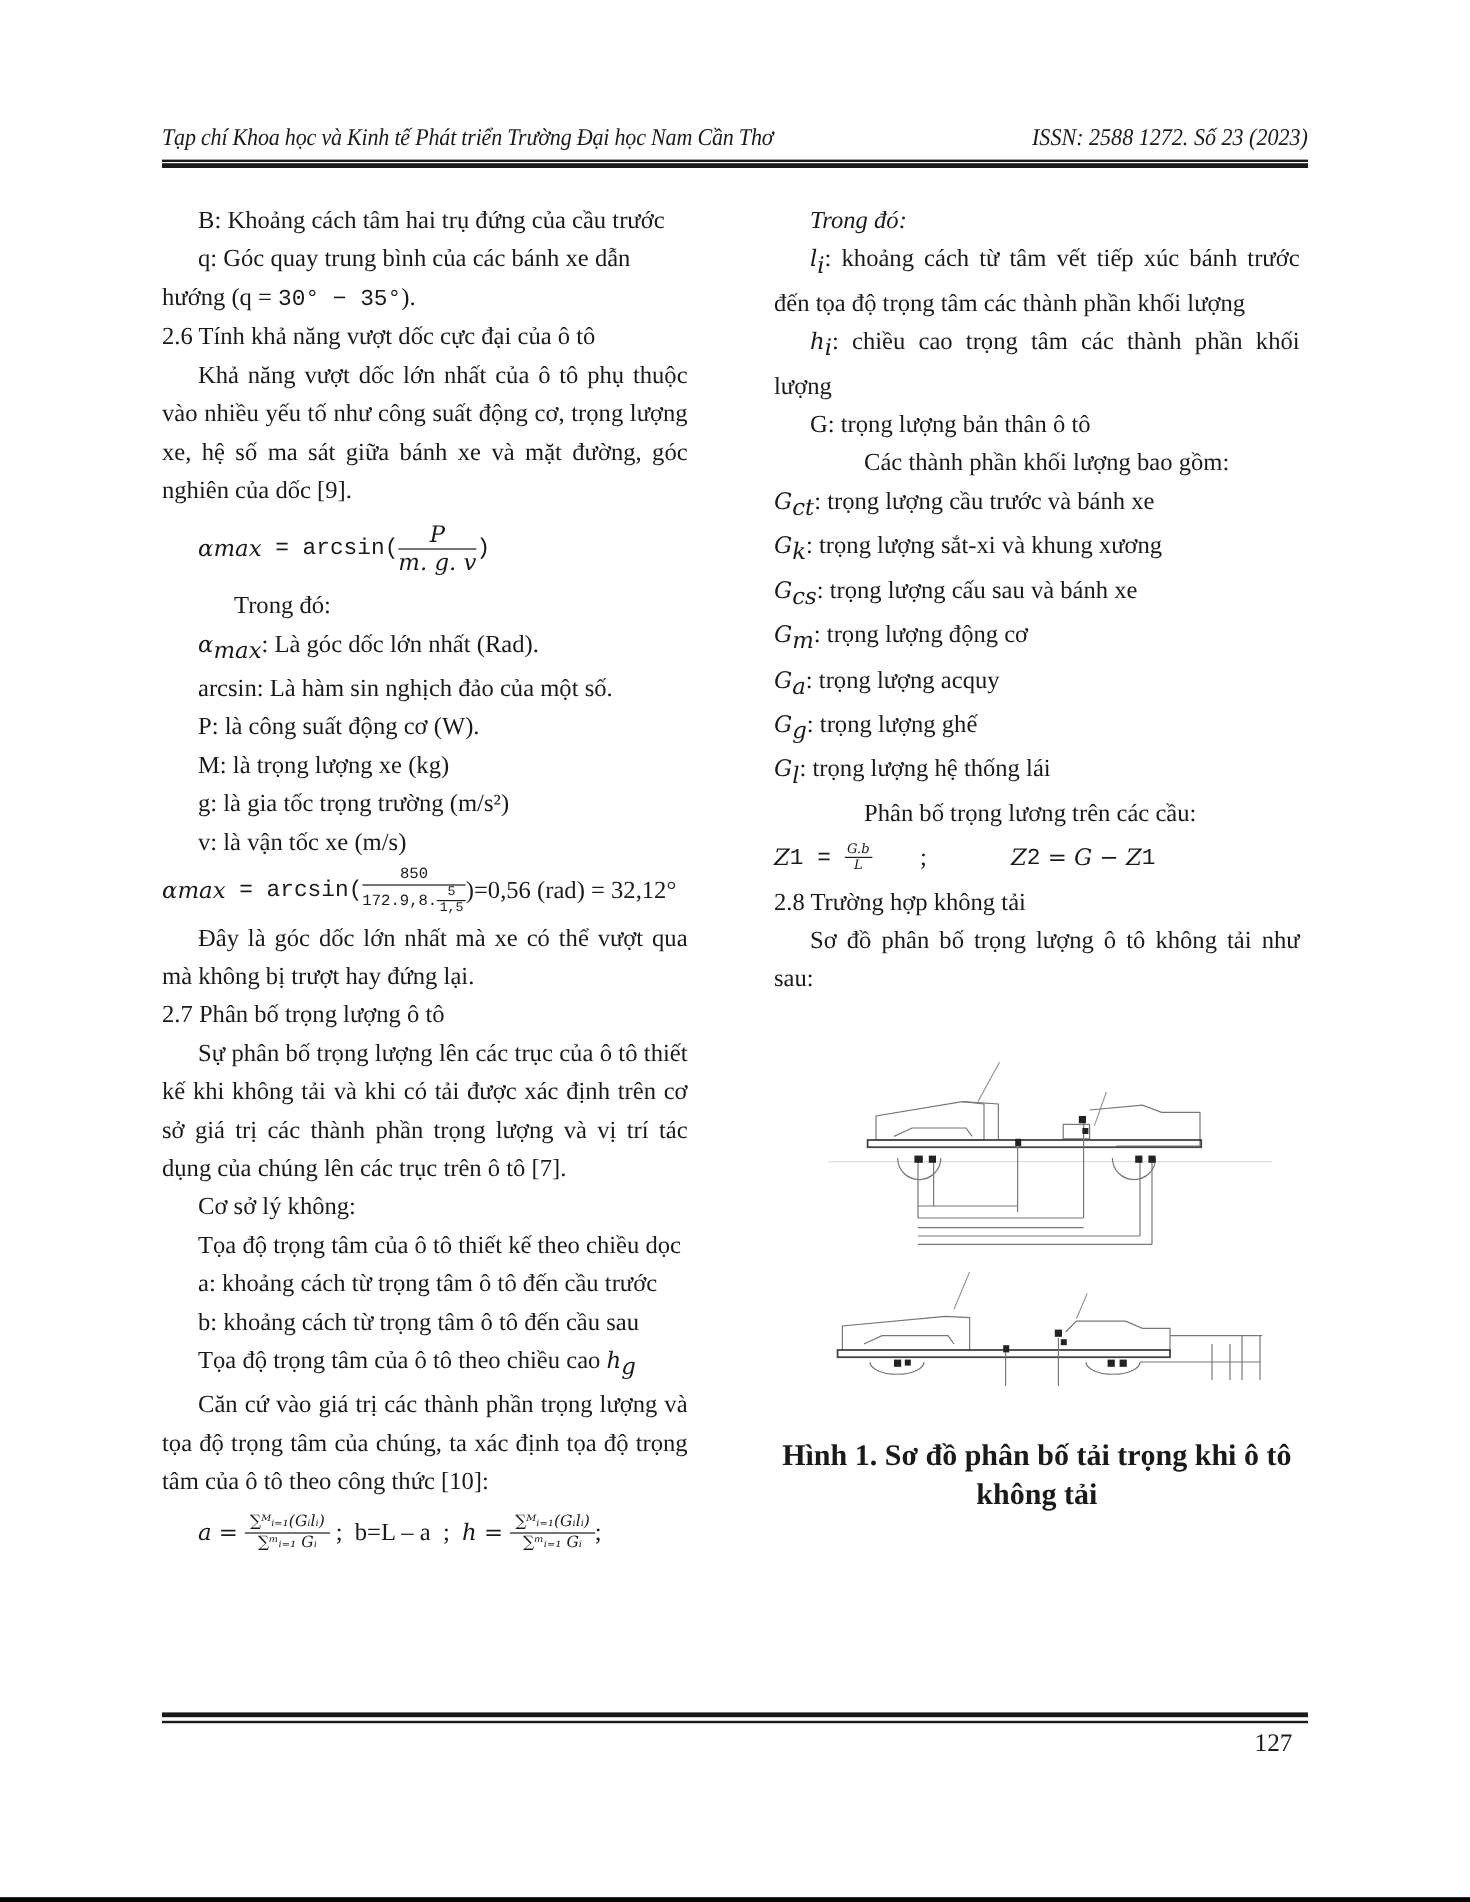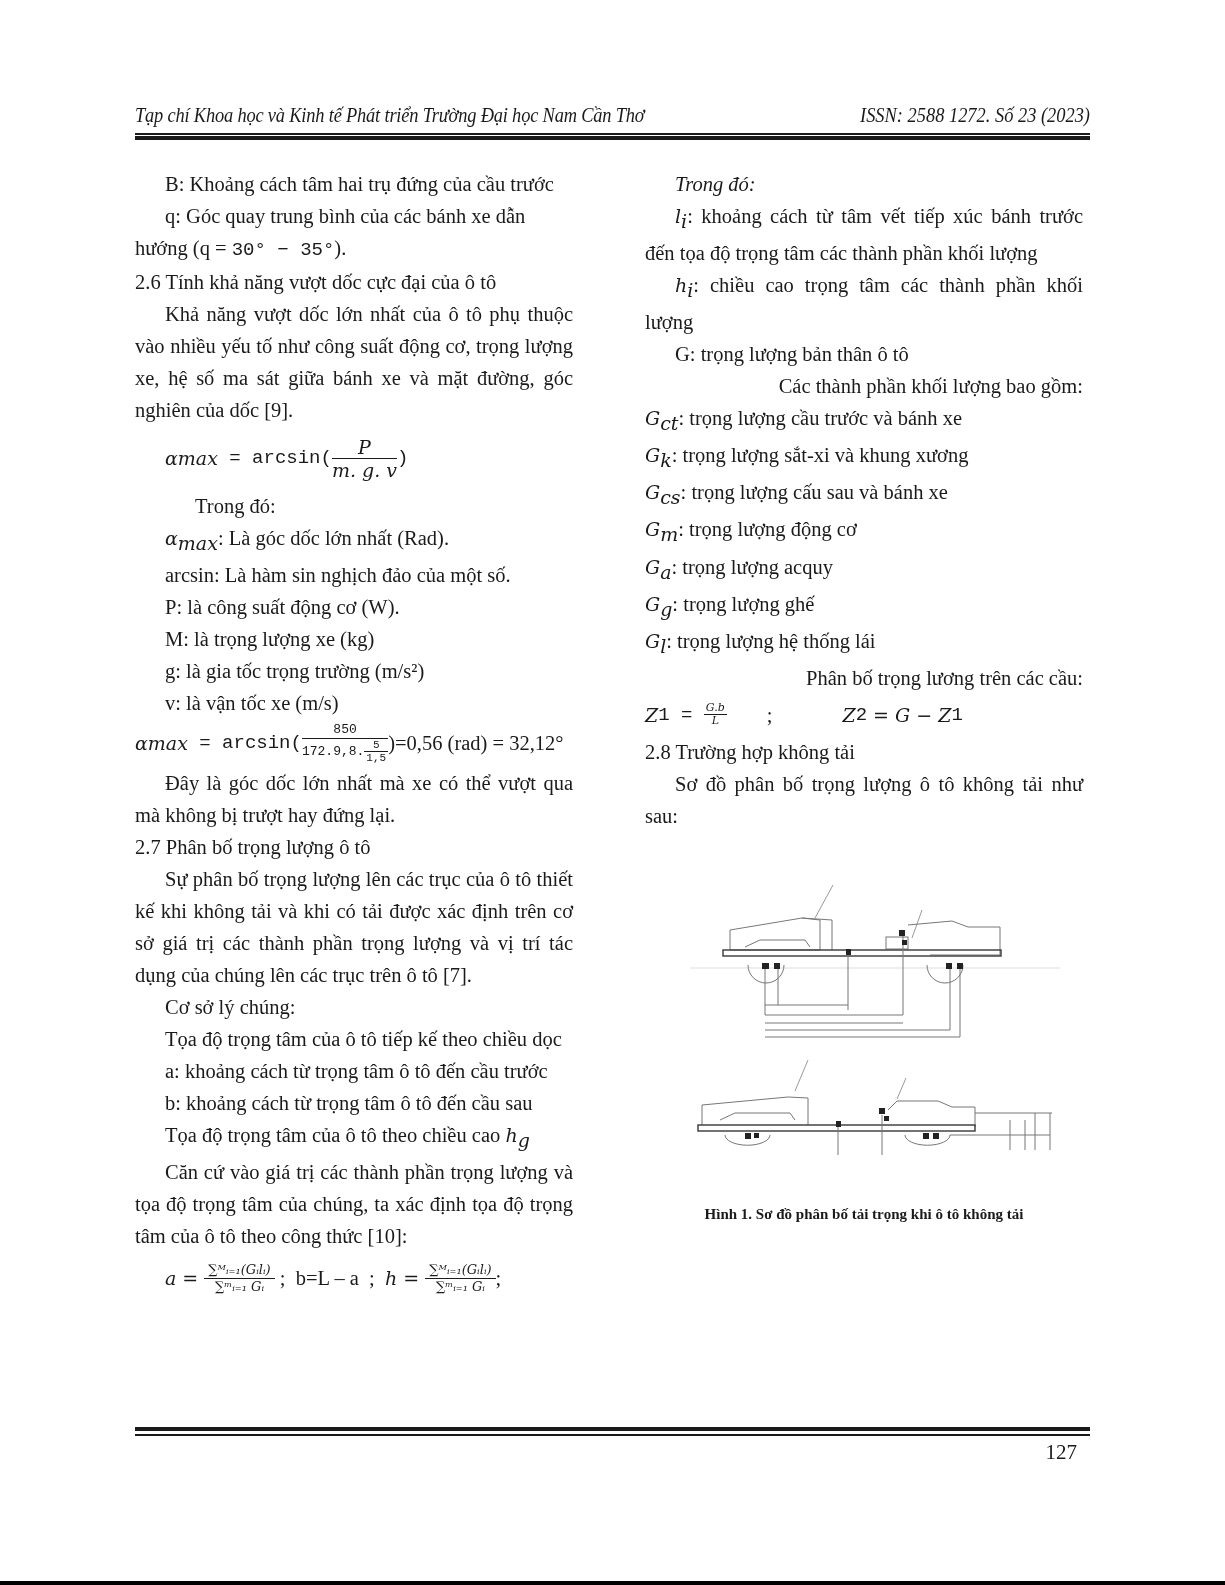--- a/index.html
+++ b/index.html
@@ -10,36 +10,36 @@
   .header .left { position:absolute; left:0; top:4px; letter-spacing:-0.2px; transform:scaleX(0.92); transform-origin:left; }
   .header .right { position:absolute; right:0; top:4px; transform:scaleX(0.92); transform-origin:right; }
   .rule-thick { position:absolute; left:135px; width:955px; height:4px; background:#1a1a1a; }
   .rule-thin { position:absolute; left:135px; width:955px; height:1.5px; background:#1a1a1a; }
   .col { position:absolute; top:168px; width:438px; font-size:20.5px; line-height:32px; }
   .col.left { left:135px; }
   .col.right { left:645px; }
   .p { margin:0; }
   .indent { text-indent:30px; }
   .indent2 { padding-left:30px; }
-  .indent3 { padding-left:75px;text-align:right; }
+  .indent3 { padding-left:75px; }
   .justify { text-align:justify; text-align-last:left; }
   .h { font-weight:normal; margin:0; }
   .math { font-family:"DejaVu Serif", serif; font-style:italic; font-size:19px; }
   .mathn { font-family:Liberation Mono, monospace; font-size:19px; }
   sub, sup { font-size:70%; }
   .frac { display:inline-block; vertical-align:middle; text-align:center; }
   .frac .num { display:block; border-bottom:1.5px solid #1a1a1a; padding:0 4px; line-height:22px; }
   .frac .den { display:block; line-height:22px; }
   .frac.small { font-size:13px; }
   .frac.small .num, .frac.small .den { line-height:16px; }
   .frac.tiny { font-size:11px; }
   .frac.tiny .num, .frac.tiny .den { line-height:12px; padding:0 2px; }
   .formula-block { height:64px; display:flex; align-items:center; }
   .caption { position:absolute; left:645px; top:1198px; width:438px; text-align:center;
-             font-weight:bold; font-size:15px; line-height:32px; }
+             font-weight:bold; font-size:25px; line-height:32px; }
   .figure { position:absolute; left:690px; top:865px; width:370px; height:290px; }
   .pagenum { position:absolute; right:148px; top:1440px; font-size:21px; }
   .bottom-bar { position:absolute; left:0; top:1581px; width:1225px; height:4px; background:#000; }
 </style>
 </head>
 <body>
 
 <div class="header">
   <span class="left">Tạp chí Khoa học và Kinh tế Phát triển Trường Đại học Nam Cần Thơ</span>
   <span class="right">ISSN: 2588 1272. Số 23 (2023)</span>
@@ -80,22 +80,22 @@
     <span class="frac small mathn">
       <span class="num">850</span>
       <span class="den"><span>172.9,8.</span><span class="frac tiny"><span class="num">5</span><span class="den">1,5</span></span></span>
     </span>
     <span>)=0,56 (rad) = 32,12°</span>
   </div>
 
   <p class="p indent justify">Đây là góc dốc lớn nhất mà xe có thể vượt qua mà không bị trượt hay đứng lại.</p>
   <p class="h">2.7 Phân bố trọng lượng ô tô</p>
   <p class="p indent justify">Sự phân bố trọng lượng lên các trục của ô tô thiết kế khi không tải và khi có tải được xác định trên cơ sở giá trị các thành phần trọng lượng và vị trí tác dụng của chúng lên các trục trên ô tô [7].</p>
-  <p class="p indent">Cơ sở lý chúng:</p>
-  <p class="p indent justify">Tọa độ trọng tâm của ô tô tiếp kế theo chiều dọc</p>
+  <p class="p indent">Cơ sở lý không:</p>
+  <p class="p indent justify">Tọa độ trọng tâm của ô tô thiết kế theo chiều dọc</p>
   <p class="p indent justify">a: khoảng cách từ trọng tâm ô tô đến cầu trước</p>
   <p class="p indent">b: khoảng cách từ trọng tâm ô tô đến cầu sau</p>
   <p class="p indent"><span>Tọa độ trọng tâm của ô tô theo chiều cao </span><span class="math">h</span><sub class="math">g</sub></p>
   <p class="p indent justify">Căn cứ vào giá trị các thành phần trọng lượng và tọa độ trọng tâm của chúng, ta xác định tọa độ trọng tâm của ô tô theo công thức [10]:</p>
 
   <div class="indent2 formula-block" style="height:52px;">
     <span class="math" style="white-space:pre;">a = </span>
     <span class="frac small math">
       <span class="num">∑ᴹᵢ₌₁(Gᵢlᵢ)</span>
       <span class="den">∑ᵐᵢ₌₁ Gᵢ</span>

